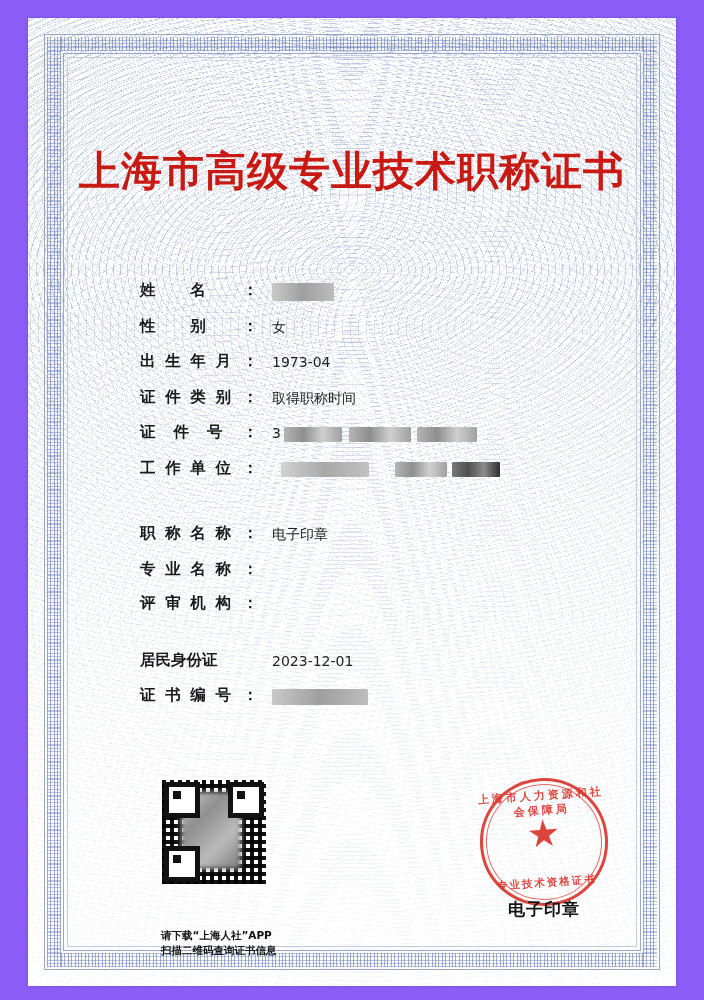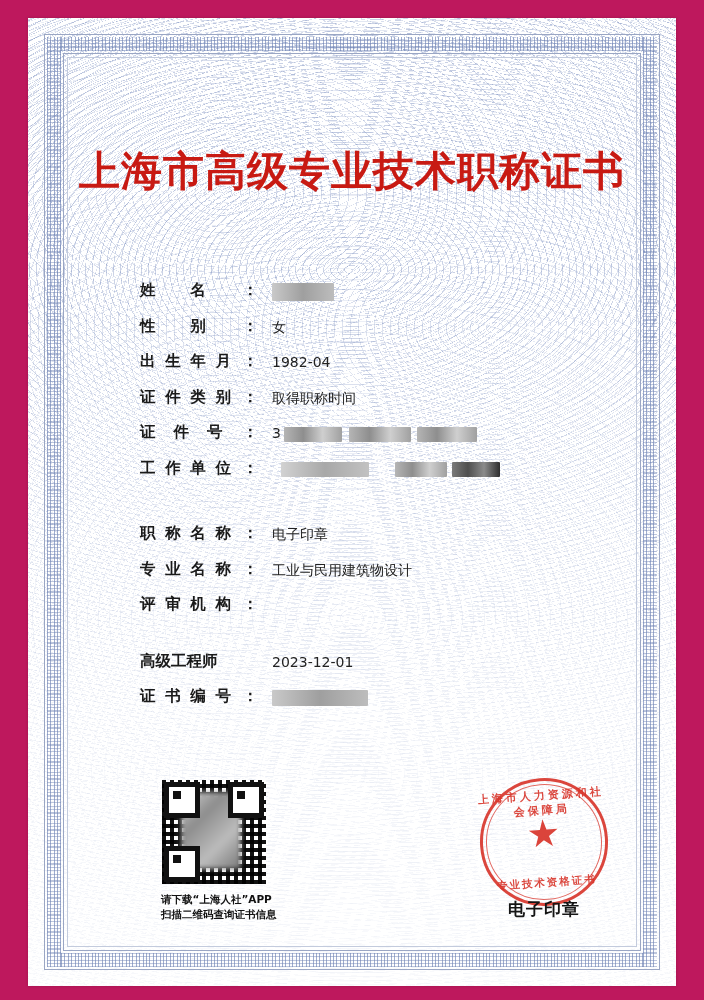--- a/index.html
+++ b/index.html
@@ -11,21 +11,21 @@
     width: 704px;
     height: 1000px;
     overflow: hidden;
     font-family: "Liberation Sans", sans-serif;
   }
 
   #page {
     position: relative;
     width: 704px;
     height: 1000px;
-    background: #be185d;
+    background: #8b5cf6;
   }
 
   
   .certificate {
     position: absolute;
     left: 28px;
     top: 18px;
     width: 648px;
     height: 968px;
     background: #ffffff;
@@ -215,21 +215,21 @@
     width: 8px; height: 8px;
     background: #111;
   }
   .qr-eye.tl { left: 2px; top: 2px; }
   .qr-eye.tr { right: 2px; top: 2px; }
   .qr-eye.bl { left: 2px; bottom: 2px; }
 
   .qr-caption {
     position: absolute;
     left: 133px;
-    top: 874px;
+    top: 910px;
     width: 170px;
     font-family: "DejaVu Sans", "Liberation Sans", sans-serif;
     font-size: 10.5px;
     font-weight: bold;
     color: #111;
     line-height: 1.45;
   }
 
   
   .seal {
@@ -334,21 +334,21 @@
       </div>
 
       <div class="row">
         <div class="label">
           <span class="lt">出</span>
           <span class="lt">生</span>
           <span class="lt">年</span>
           <span class="lt">月</span>
           <span class="colon">：</span>
         </div>
-        <div class="value">1982-04</div>
+        <div class="value">1973-04</div>
       </div>
 
       <div class="row">
         <div class="label">
           <span class="lt">证</span>
           <span class="lt">件</span>
           <span class="lt">类</span>
           <span class="lt">别</span>
           <span class="colon">：</span>
         </div>
@@ -394,37 +394,36 @@
       </div>
 
       <div class="row">
         <div class="label">
           <span class="lt">专</span>
           <span class="lt">业</span>
           <span class="lt">名</span>
           <span class="lt">称</span>
           <span class="colon">：</span>
         </div>
-        <div class="value">工业与民用建筑物设计</div>
       </div>
 
       <div class="row">
         <div class="label">
           <span class="lt">评</span>
           <span class="lt">审</span>
           <span class="lt">机</span>
           <span class="lt">构</span>
           <span class="colon">：</span>
         </div>
       </div>
 
       <div class="gap-md"></div>
 
       <div class="row">
-        <div class="label" style="letter-spacing:0">高级工程师</div>
+        <div class="label" style="letter-spacing:0">居民身份证</div>
         <div class="value">2023-12-01</div>
       </div>
 
       <div class="row">
         <div class="label">
           <span class="lt">证</span>
           <span class="lt">书</span>
           <span class="lt">编</span>
           <span class="lt">号</span>
           <span class="colon">：</span>

